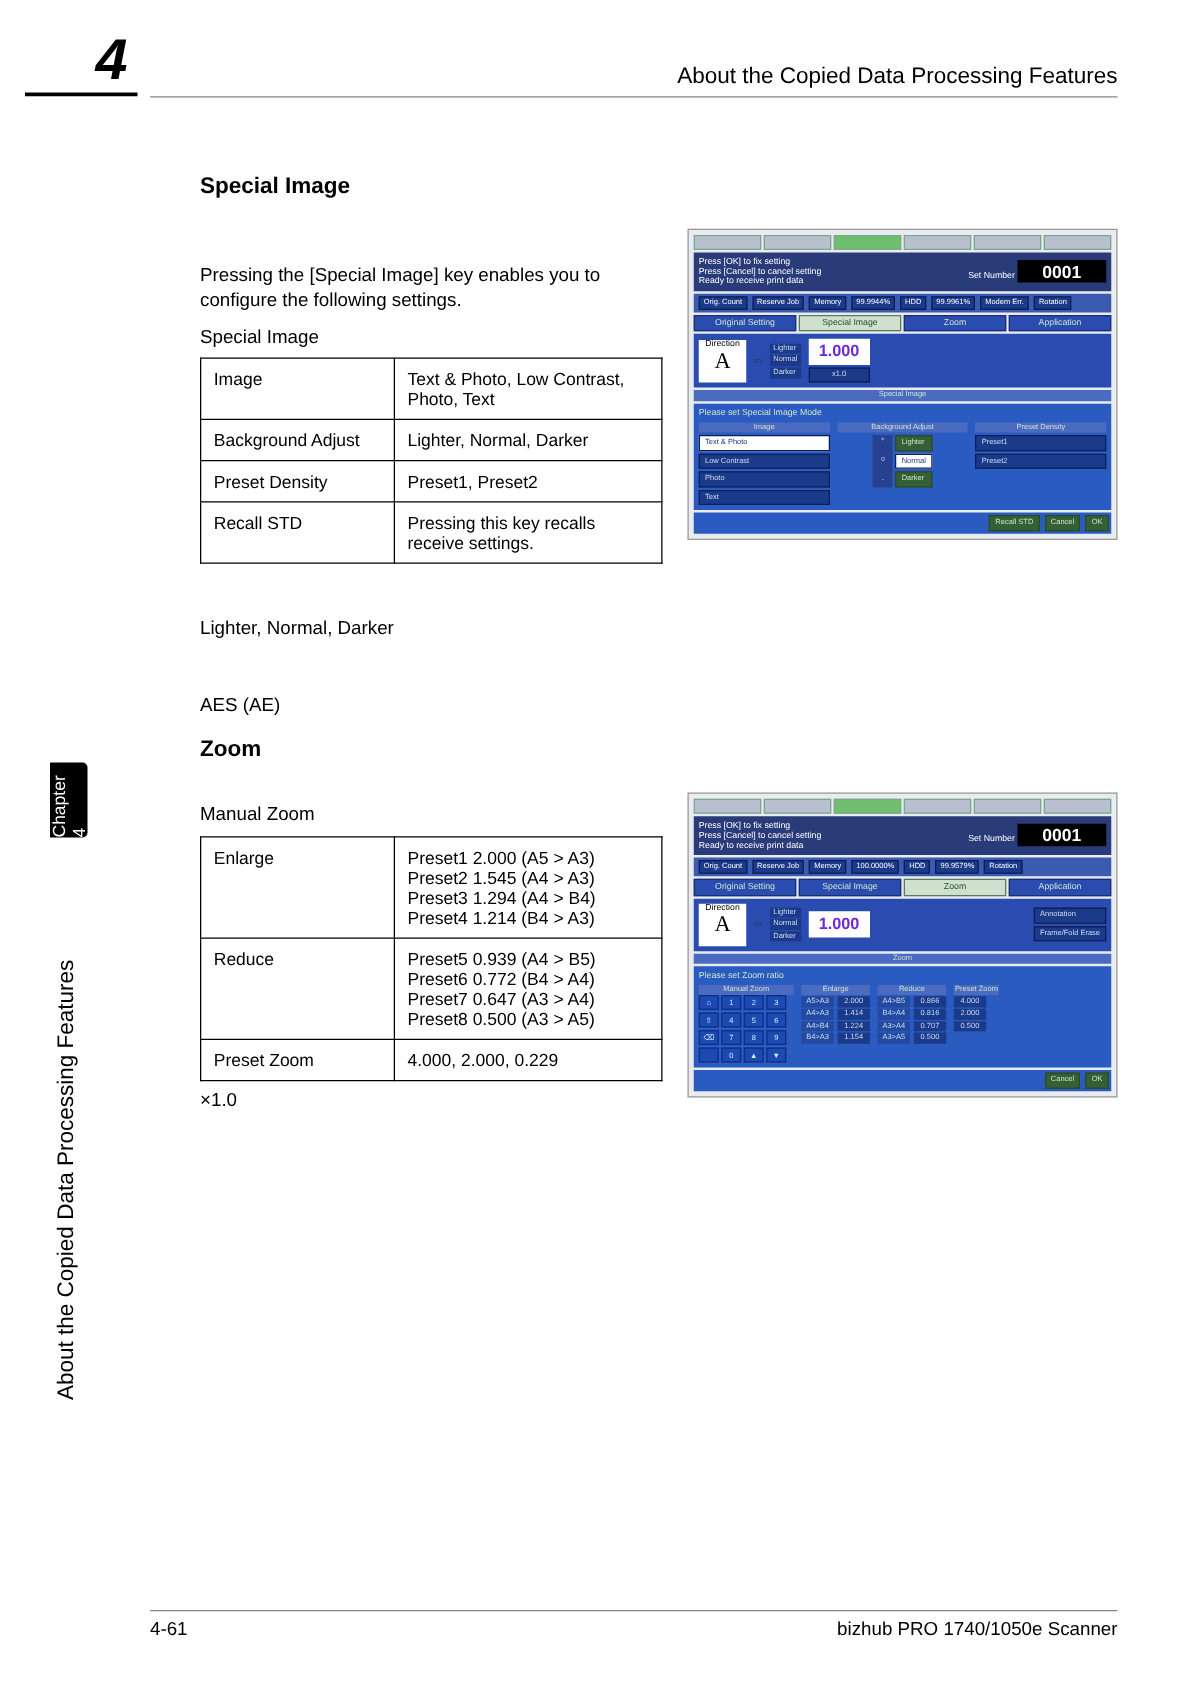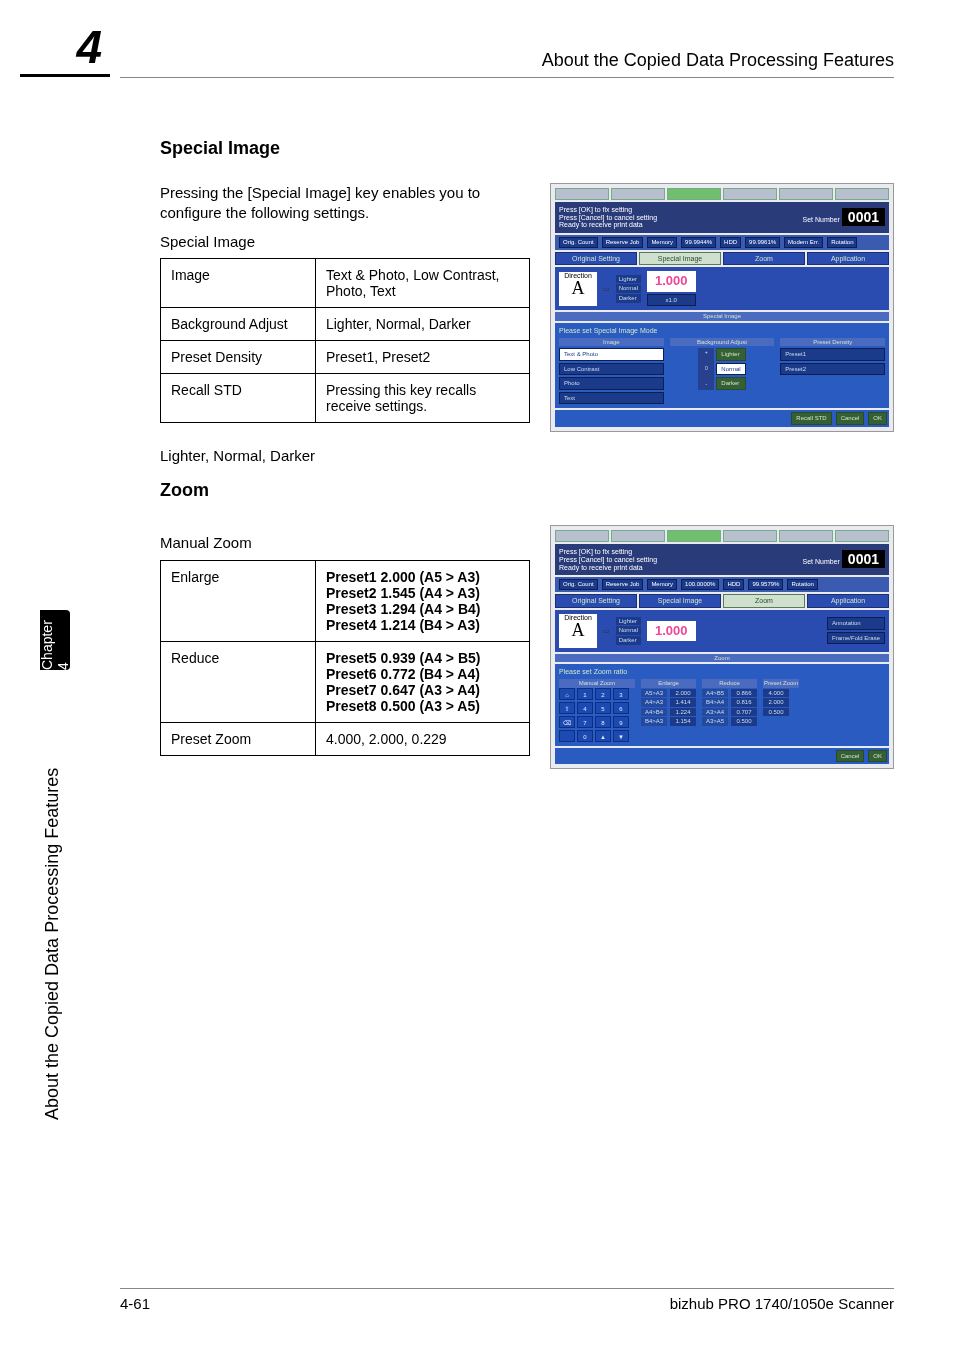--- a/index.html
+++ b/index.html
@@ -8,61 +8,61 @@
   .chapter-num { position: absolute; top: 20px; left: 20px; width: 90px; border-bottom: 3px solid #000; padding: 0 8px 0 0; text-align: right; }
   .chapter-num span { font-size: 46px; font-style: italic; font-weight: bold; }
   .header-title { font-size: 18px; text-align: right; border-bottom: 1px solid #888; padding-bottom: 6px; margin-top: 10px; }
   .side-tab { position: absolute; left: 40px; top: 610px; width: 30px; height: 60px; background: #000; color: #fff; font-size: 14px; display: flex; align-items: center; justify-content: center; writing-mode: vertical-rl; transform: rotate(180deg); border-radius: 4px 0 0 4px; }
   .side-text { position: absolute; left: 42px; top: 1120px; transform: rotate(-90deg); transform-origin: left top; font-size: 18px; white-space: nowrap; }
   .content { margin-top: 60px; padding-left: 40px; display: flex; flex-direction: column; gap: 14px; }
   .row { display: flex; gap: 20px; align-items: flex-start; }
   .left { flex: 0 0 370px; }
   .right { flex: 1; }
   h3 { font-size: 18px; font-weight: bold; margin-bottom: 10px; }
-  p { font-size: 15px; line-height: 1.35; }
+  p { font-size: 15px; line-height: 1.35; margin-top: 28px; }
   .subhead { font-size: 15px; margin: 8px 0 6px 0; }
   table.spec { border-collapse: collapse; width: 100%; font-size: 14px; }
   table.spec td { border: 1px solid #000; padding: 8px 10px; vertical-align: top; }
   table.spec td:first-child { width: 42%; }
   .screenshot { border: 1px solid #999; background: #e9ebf0; font-size: 7px; color: #333; padding: 4px; line-height: 1.1; display: flex; flex-direction: column; gap: 2px; }
   .ss-tabs { display: flex; gap: 2px; }
   .ss-tab { flex: 1; background: #b8c0d0; border: 1px solid #7a8; height: 12px; }
   .ss-tab.active { background: #6fbf6f; }
   .ss-band { background: #2a3b7a; color: #fff; padding: 4px; display: flex; justify-content: space-between; align-items: center; }
-  .ss-band .big { background: #000; color: #fff; font-size: 14px; font-weight: bold; padding: 1px 6px; }
+  .ss-band .big { background: #000; color: #fff; font-size: 14px; font-weight: bold; padding: 1px 20px; }
   .ss-band2 { background: #3a5bb0; color: #fff; padding: 2px 4px; display: flex; gap: 4px; }
   .ss-chip { background: #1c3a8a; border: 1px solid #0a1f55; padding: 1px 3px; font-size: 6px; }
   .ss-row-tabs { display: flex; gap: 2px; }
   .ss-row-tabs > div { flex: 1; text-align: center; padding: 2px; background: #2a4bb0; color: #cfe6c8; font-size: 7px; border: 1px solid #1a2f70; }
   .ss-row-tabs > div.on { background: #cfe0cf; color: #2a4b2a; border: 1px solid #5a7a5a; }
   .ss-mid { background: #2a4bb0; padding: 4px; display: flex; gap: 6px; align-items: center; }
   .ss-dirbox { background: #fff; color: #000; width: 38px; height: 34px; display: flex; flex-direction: column; align-items: center; font-size: 7px; }
   .ss-dirbox .A { font-family: "Times New Roman", serif; font-size: 18px; line-height: 1; }
   .ss-stack { display: flex; flex-direction: column; gap: 1px; }
   .ss-stack > div { background: #1c3a8a; color: #cde; padding: 1px 3px; font-size: 6px; }
-  .ss-1000 { background: #fff; color: #ec4899; font-size: 13px; font-weight: bold; padding: 3px 8px; }
+  .ss-1000 { background: #fff; color: #6d28d9; font-size: 13px; font-weight: bold; padding: 3px 8px; }
   .ss-darkbar { background: #4a6bc0; color: #cfe0cf; text-align: center; padding: 1px; font-size: 6px; }
   .ss-blue { background: #2a5bc0; padding: 4px; }
   .ss-img-opts { display: flex; gap: 6px; }
   .ss-col { display: flex; flex-direction: column; gap: 2px; }
   .ss-opt { background: #1c3a8a; color: #cde; border: 1px solid #0a1f55; padding: 2px 4px; font-size: 6px; }
   .ss-opt.on { background: #fff; color: #1c3a8a; }
   .ss-opt.green { background: #355f35; color: #cfe6c8; border: 1px solid #2a4a2a; }
   .ss-slider { background: #284090; width: 16px; display: flex; flex-direction: column; justify-content: space-between; align-items: center; font-size: 5px; color: #cde; padding: 2px 0; }
   .ss-btnrow { display: flex; justify-content: flex-end; gap: 4px; padding: 2px; background: #2a5bc0; }
   .ss-zoom-area { background: #2a5bc0; padding: 4px; }
   .ss-keypad { display: grid; grid-template-columns: repeat(4, 16px); gap: 2px; margin-right: 6px; }
   .ss-key { background: #1c4ab0; border: 1px solid #0a2f85; color: #dfe9ff; text-align: center; font-size: 6px; height: 12px; line-height: 12px; }
   .ss-zoom-lists { display: flex; gap: 6px; }
   .ss-zlist { display: flex; flex-direction: column; gap: 1px; }
   .ss-zrow { display: flex; gap: 3px; font-size: 6px; }
   .ss-zrow > div { background: #1c3a8a; color: #cde; padding: 1px 3px; min-width: 26px; text-align: center; }
   .ss-zrow > div.k { background: #244aa0; }
   .footer { position: absolute; bottom: 40px; left: 120px; right: 60px; display: flex; justify-content: space-between; font-size: 15px; border-top: 1px solid #888; padding-top: 6px; }
-  .txt { white-space: pre-line; font-weight: bold; }
+  .txt { white-space: pre-line; }
 </style>
 </head>
 <body>
 
 <div class="page">
   <div class="chapter-num">
     <span>4</span>
   </div>
   <div class="header-title">About the Copied Data Processing Features</div>
 
@@ -187,20 +187,21 @@
           <div class="ss-btnrow">
             <div class="ss-opt green">Recall STD</div>
             <div class="ss-opt green">Cancel</div>
             <div class="ss-opt green">OK</div>
           </div>
         </div>
       </div>
     </div>
 
     <p>Lighter, Normal, Darker</p>
+    <p>AES (AE)</p>
 
     <h3>Zoom</h3>
     <div class="row">
       <div class="left">
         <p class="subhead">Manual Zoom</p>
         <table class="spec">
           <tbody>
               <tr>
                 <td>Enlarge</td>
                 <td class="txt">Preset1 2.000 (A5 &gt; A3)
@@ -214,20 +215,21 @@
 Preset6 0.772 (B4 &gt; A4)
 Preset7 0.647 (A3 &gt; A4)
 Preset8 0.500 (A3 &gt; A5)</td>
               </tr>
           <tr>
                 <td>Preset Zoom</td>
                 <td>4.000, 2.000, 0.229</td>
               </tr>
         </tbody>
           </table>
+        <p style="margin-top:6px">×1.0</p>
       </div>
       <div class="right">
 
         <div class="screenshot">
           <div class="ss-tabs">
             <div class="ss-tab"></div>
             <div class="ss-tab"></div>
             <div class="ss-tab active"></div>
             <div class="ss-tab"></div>
             <div class="ss-tab"></div>

